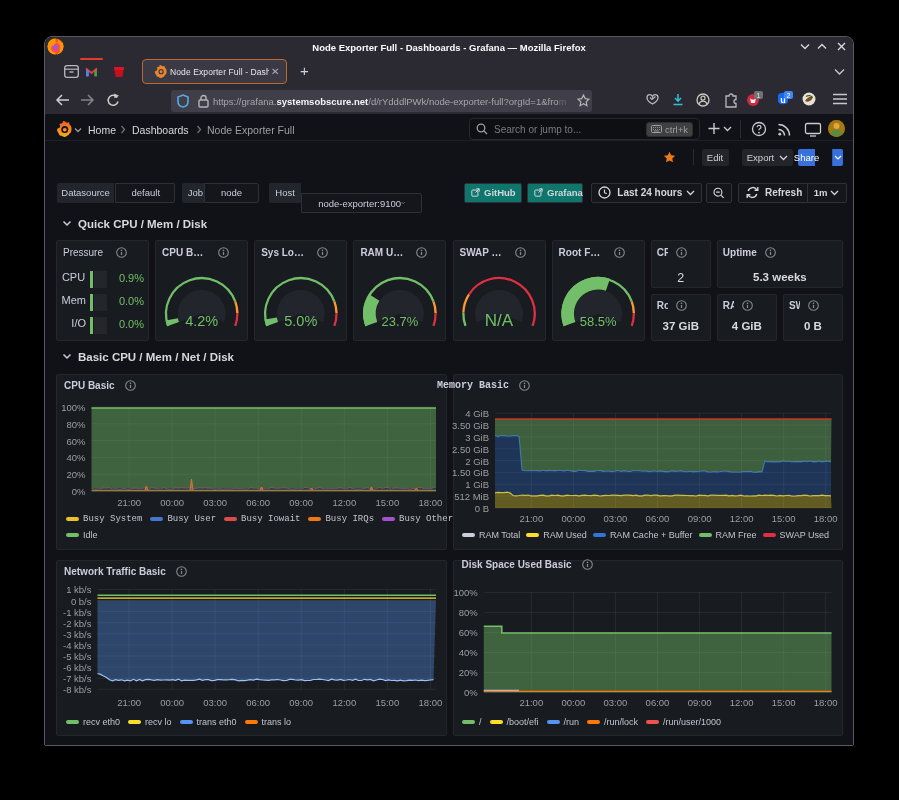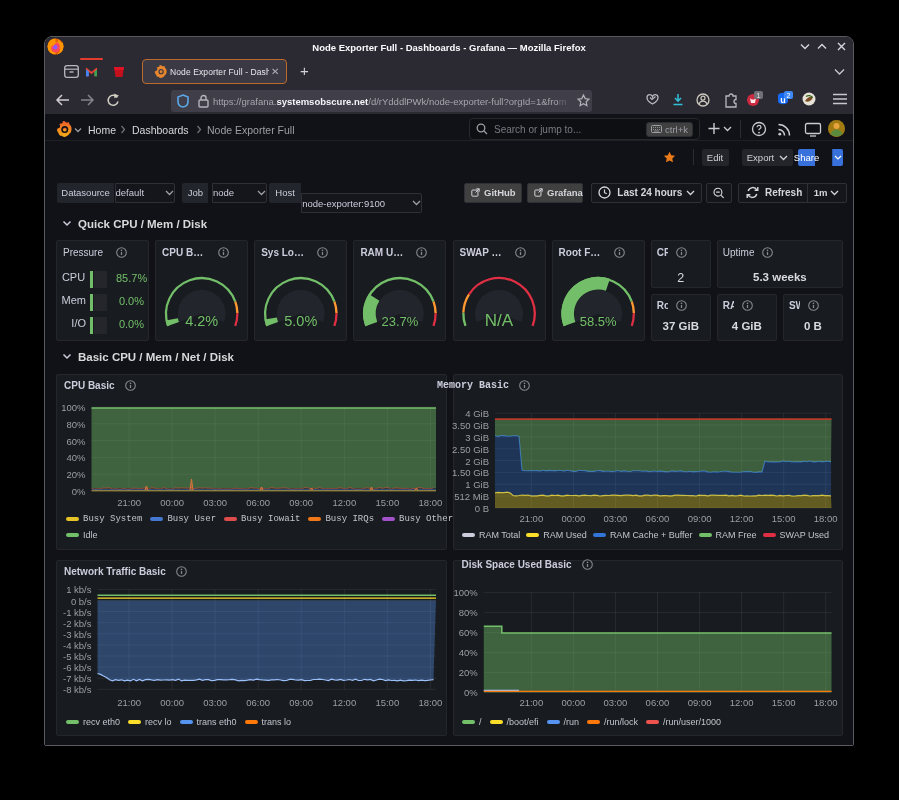--- a/index.html
+++ b/index.html
@@ -4,23 +4,23 @@
 *{margin:0;padding:0;box-sizing:border-box;}
 html,body{width:899px;height:800px;background:#000;font-family:"Liberation Sans",sans-serif;overflow:hidden;}
 .abs{position:absolute;}
 #winbg{position:absolute;left:44px;top:36px;width:810px;height:710px;border:1px solid #595a5f;border-radius:8px 8px 2px 2px;background:#111217;}
 #titlebar{position:absolute;left:45px;top:37px;width:808px;height:23px;background:#2b2a33;border-radius:7px 7px 0 0;}
 #tabstrip{position:absolute;left:45px;top:60px;width:808px;height:26px;background:#2b2a33;}
 #urlrow{position:absolute;left:45px;top:86px;width:808px;height:28px;background:#2b2a33;}
 #gapp{position:absolute;left:45px;top:114px;width:808px;height:631px;background:#111217;}
 .panel{position:absolute;background:#181b1f;border:1px solid #25262b;border-radius:2px;}
 .btn{position:absolute;display:flex;align-items:center;justify-content:center;font-size:9.5px;color:#d0d1d6;background:#24252b;border-radius:2px;}
-.obtn{position:absolute;display:flex;align-items:center;font-size:9.5px;font-weight:700;color:#d5d6da;background:#404040;border:1px solid #2e3036;border-radius:2px;padding:0 6px;white-space:nowrap;}
+.obtn{position:absolute;display:flex;align-items:center;font-size:9.5px;font-weight:700;color:#d5d6da;background:#0f766e;border:1px solid #2e3036;border-radius:2px;padding:0 6px;white-space:nowrap;}
 .vlabel{position:absolute;display:flex;align-items:center;justify-content:center;font-size:9.5px;color:#ccccdc;background:#22252b;border-radius:2px 0 0 2px;white-space:nowrap;}
-.vvalue{position:absolute;display:flex;align-items:center;font-size:9.5px;color:#ccccdc;background:#15161b;border:1px solid #2e3036;border-radius:0 2px 2px 0;padding:0 0;justify-content:space-between;white-space:nowrap;}
+.vvalue{position:absolute;display:flex;align-items:center;font-size:9.5px;color:#ccccdc;background:#15161b;border:1px solid #2e3036;border-radius:0 2px 2px 0;padding:0 16px;justify-content:space-between;white-space:nowrap;}
 .statv{position:absolute;color:#d9dadf;font-weight:500;text-align:center;}
 .legend{position:absolute;display:flex;align-items:center;font-size:10px;color:#c3c4ce;gap:8px;white-space:nowrap;}
 .legend .it{display:flex;align-items:center;gap:4px;}
 .dash{display:inline-block;width:13px;height:3.5px;border-radius:2px;}
 svg text{font-family:"Liberation Sans",sans-serif;}
 </style></head><body>
 <div id="winbg"></div>
 <div id="titlebar"></div>
 <div id="tabstrip"></div>
 <div id="urlrow"></div>
@@ -175,21 +175,21 @@
 <div class="btn" style="left:832px;top:149px;width:11px;height:17px;background:#3871dc;border-radius:0 2px 2px 0;border-left:1px solid #2c5bb5;">
     <svg width="8" height="5" viewBox="0 0 8 5">
       <path d="M1 1l3 3 3-3" stroke="#fff" stroke-width="1.2" fill="none"></path>
     </svg>
   </div>
 <div class="vlabel" style="left:56.7px;top:182.5px;width:57.8px;height:20px;">Datasource</div>
 <div class="vvalue" style="left:114.5px;top:182.5px;width:60.1px;height:20px;">default <svg width="9" height="6" viewBox="0 0 9 6">
       <path d="M1 1l3.5 3.5L8 1" stroke="#9d9fa5" stroke-width="1.3" fill="none"></path>
     </svg></div>
 <div class="vlabel" style="left:182.4px;top:182.5px;width:26px;height:20px;">Job</div>
-<div class="vvalue" style="left:212px;top:182.5px;width:54.5px;height:20px;">node <svg width="9" height="6" viewBox="0 0 9 6">
+<div class="vvalue" style="left:204px;top:182.5px;width:54.5px;height:20px;">node <svg width="9" height="6" viewBox="0 0 9 6">
       <path d="M1 1l3.5 3.5L8 1" stroke="#9d9fa5" stroke-width="1.3" fill="none"></path>
     </svg></div>
 <div class="vlabel" style="left:268.9px;top:182.5px;width:32.3px;height:20px;">Host</div>
 <div class="vvalue" style="left:301.2px;top:193px;width:121.2px;height:20px;">node-exporter:9100 <svg width="9" height="6" viewBox="0 0 9 6">
       <path d="M1 1l3.5 3.5L8 1" stroke="#9d9fa5" stroke-width="1.3" fill="none"></path>
     </svg></div>
 <div class="obtn" style="left:464px;top:182.5px;width:57.5px;height:20px;"><svg width="9" height="9" viewBox="0 0 11 11" style="margin-right:4px;flex:none;">
       <rect x="1" y="2.5" width="7.5" height="7.5" rx="1" stroke="#d5d6da" stroke-width="1.2" fill="none"></rect>
       <path d="M6.5 1h3.5v3.5M10 1L5.5 5.5" stroke="#d5d6da" stroke-width="1.2" fill="none"></path>
     </svg>GitHub</div>
@@ -234,21 +234,21 @@
     <span style="font-size:10px;font-weight:400;color:#ccccdc;white-space:nowrap;overflow:hidden;text-overflow:ellipsis;max-width:57.1px;margin-right:13px;">Pressure</span>
     <svg width="11" height="11" viewBox="0 0 11 11" style="flex:none;">
       <circle cx="5.5" cy="5.5" r="4.8" stroke="#85888e" stroke-width="1.1" fill="none"></circle>
       <circle cx="5.5" cy="3.4" r=".8" fill="#85888e"></circle>
       <path d="M5.5 5v3" stroke="#85888e" stroke-width="1.3"></path>
     </svg>
   </div>
 <div class="abs" style="left:61px;top:270.5px;width:25px;text-align:center;font-size:11px;color:#ccccdc;">CPU</div>
 <div class="abs" style="left:90px;top:270.5px;width:2.5px;height:17px;background:#73bf69;"></div>
 <div class="abs" style="left:94px;top:270.5px;width:13px;height:17px;background:#24262c;"></div>
-<div class="abs" style="left:116px;top:271.5px;width:28px;text-align:right;font-size:11px;font-weight:500;color:#73bf69;">85.7%</div>
+<div class="abs" style="left:116px;top:271.5px;width:28px;text-align:right;font-size:11px;font-weight:500;color:#73bf69;">0.9%</div>
 <div class="abs" style="left:61px;top:294.0px;width:25px;text-align:right;font-size:11px;color:#ccccdc;">Mem</div>
 <div class="abs" style="left:90px;top:294.0px;width:2.5px;height:17px;background:#73bf69;"></div>
 <div class="abs" style="left:94px;top:294.0px;width:13px;height:17px;background:#24262c;"></div>
 <div class="abs" style="left:116px;top:295.0px;width:28px;text-align:right;font-size:11px;font-weight:500;color:#73bf69;">0.0%</div>
 <div class="abs" style="left:61px;top:317.0px;width:25px;text-align:right;font-size:11px;color:#ccccdc;">I/O</div>
 <div class="abs" style="left:90px;top:317.0px;width:2.5px;height:17px;background:#73bf69;"></div>
 <div class="abs" style="left:94px;top:317.0px;width:13px;height:17px;background:#24262c;"></div>
 <div class="abs" style="left:116px;top:318.0px;width:28px;text-align:right;font-size:11px;font-weight:500;color:#73bf69;">0.0%</div>
 <div class="panel" style="left:155.1px;top:240.0px;width:93.1px;height:101.0px;"></div>
 <div class="abs" style="left:162.1px;top:247.0px;width:79.1px;display:flex;align-items:center;">
@@ -331,21 +331,21 @@
     <span style="font-size:10px;font-weight:700;color:#ccccdc;white-space:nowrap;overflow:hidden;max-width:11.0px;margin-right:8px;">CPU Cores</span>
     <svg width="11" height="11" viewBox="0 0 11 11" style="flex:none;">
       <circle cx="5.5" cy="5.5" r="4.8" stroke="#85888e" stroke-width="1.1" fill="none"></circle>
       <circle cx="5.5" cy="3.4" r=".8" fill="#85888e"></circle>
       <path d="M5.5 5v3" stroke="#85888e" stroke-width="1.3"></path>
     </svg>
   </div>
 <div class="statv" style="left:650.7px;top:271px;width:60.1px;font-size:12.5px;">2</div>
 <div class="panel" style="left:716.8px;top:240.0px;width:126.2px;height:47.5px;"></div>
 <div class="abs" style="left:722.8px;top:247.0px;width:70.0px;display:flex;align-items:center;">
-    <span style="font-size:10px;font-weight:400;color:#ccccdc;white-space:nowrap;overflow:hidden;text-overflow:ellipsis;max-width:40.0px;margin-right:8px;">Uptime</span>
+    <span style="font-size:10px;font-weight:700;color:#ccccdc;white-space:nowrap;overflow:hidden;text-overflow:ellipsis;max-width:40.0px;margin-right:8px;">Uptime</span>
     <svg width="11" height="11" viewBox="0 0 11 11" style="flex:none;">
       <circle cx="5.5" cy="5.5" r="4.8" stroke="#85888e" stroke-width="1.1" fill="none"></circle>
       <circle cx="5.5" cy="3.4" r=".8" fill="#85888e"></circle>
       <path d="M5.5 5v3" stroke="#85888e" stroke-width="1.3"></path>
     </svg>
   </div>
 <div class="statv" style="left:716.8px;top:271px;width:126.2px;font-size:11.5px;font-weight:700;">5.3 weeks</div>
 <div class="panel" style="left:650.7px;top:293.5px;width:60.1px;height:47.5px;"></div>
 <div class="abs" style="left:656.7px;top:300.0px;width:50.1px;display:flex;align-items:center;">
     <span style="font-size:10px;font-weight:700;color:#ccccdc;white-space:nowrap;overflow:hidden;max-width:11.5px;margin-right:8px;">RootFS Total</span>

